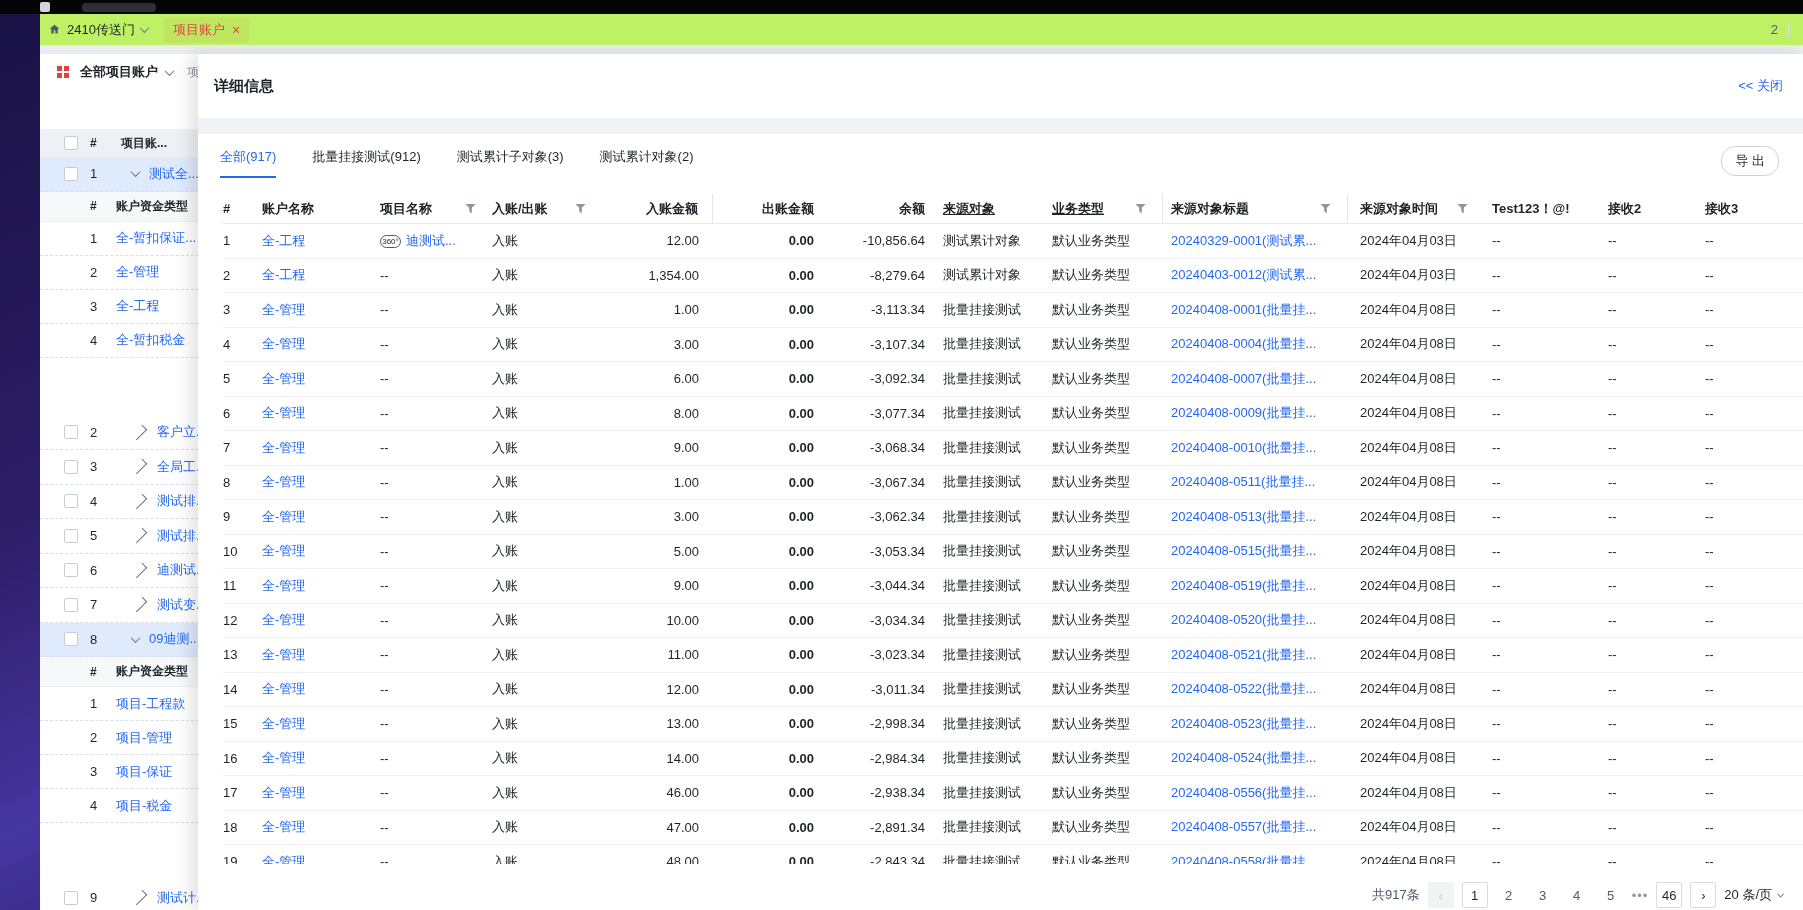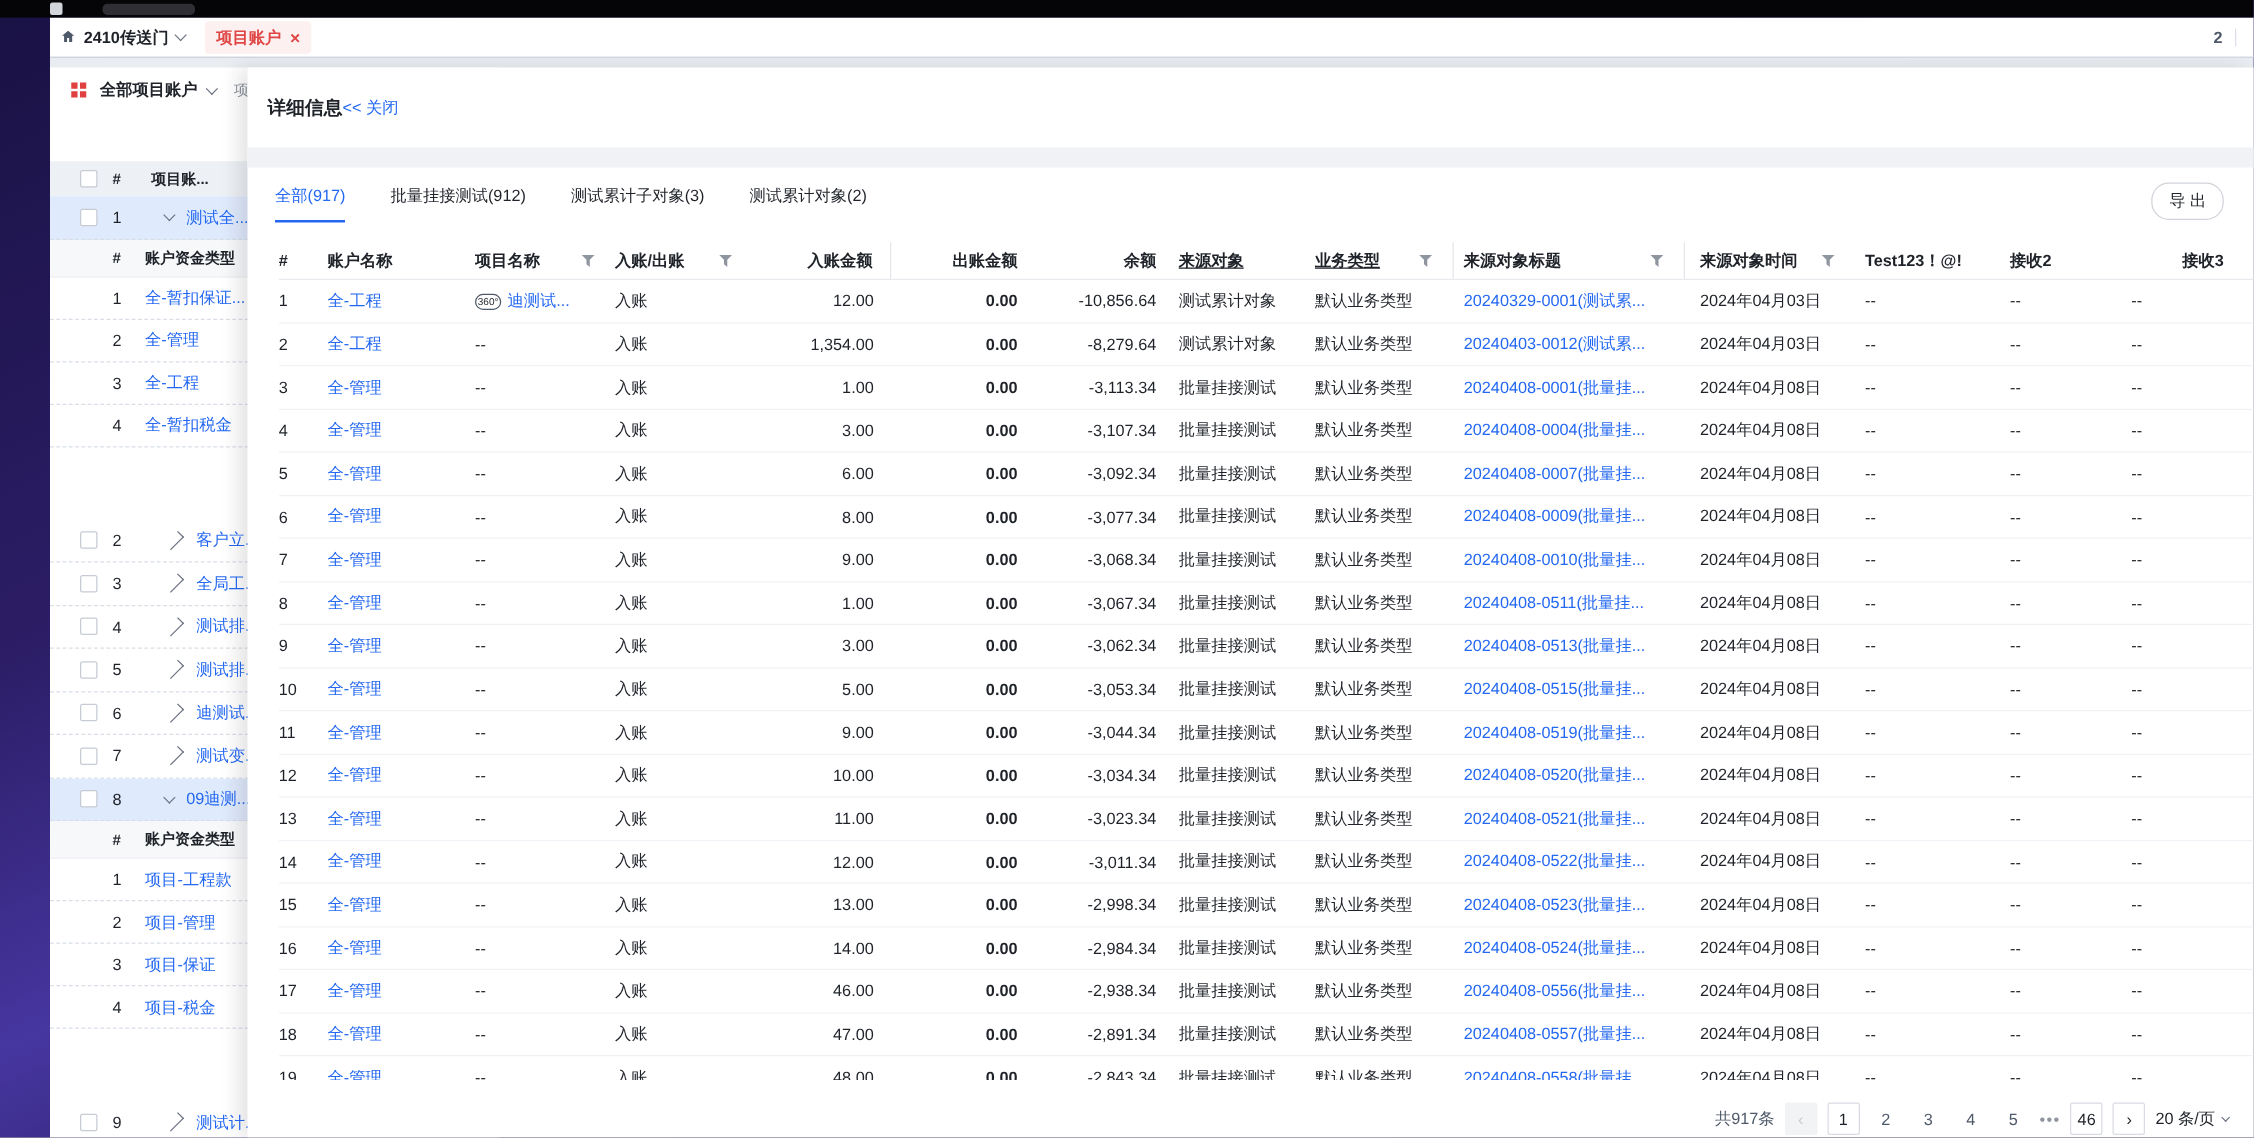--- a/index.html
+++ b/index.html
@@ -6,21 +6,21 @@
   html,body{width:1803px;height:910px;overflow:hidden;}
   body{font-family:"Liberation Sans","DejaVu Sans",sans-serif;position:relative;background:#10103a;color:#1f2329;}
   body::before{content:"";position:absolute;inset:0;background:linear-gradient(155deg,#191244 0%,#2c1d66 30%,#4636a0 48%,#221754 68%,#0e0b31 100%);}
 
   
   .topbar{position:absolute;left:0;top:0;width:100%;height:14px;background:#050507;z-index:40;display:flex;align-items:center;}
   .topbar-square{width:10px;height:10px;background:#d2d5da;margin-left:40px;border-radius:2px;}
   .topbar-pill{width:74px;height:9px;background:#2e2e34;border-radius:4px;margin-left:32px;}
 
   
-  .tabbar{position:absolute;left:40px;top:14px;right:0;height:32px;background:#ffffff;z-index:30;display:flex;align-items:center;border-bottom:1px solid #e3e6ea;font-size:13px;font-weight:bold;}
+  .tabbar{position:absolute;left:40px;top:14px;right:0;height:32px;background:#bef264;z-index:30;display:flex;align-items:center;border-bottom:1px solid #e3e6ea;font-size:13px;}
   .home-group{display:flex;align-items:center;gap:6px;margin-left:8px;color:#1f2329;cursor:pointer;}
   .chev{display:inline-block;width:7px;height:7px;border-right:1.5px solid #6b7280;border-bottom:1.5px solid #6b7280;flex:none;}
   .chev.down{transform:rotate(45deg) translate(-1px,-1px);}
   .chev.right{transform:rotate(-45deg);}
   .chev.small{width:5px;height:5px;}
   .doc-tab{display:flex;align-items:center;gap:7px;margin-left:16px;color:#df4746;background:rgba(223,71,70,.08);padding:4px 9px;border-radius:3px;cursor:pointer;}
   .tab-close{color:#df4746;font-size:14px;line-height:1;}
   .tabbar-right{margin-left:auto;display:flex;align-items:center;gap:10px;padding-right:14px;color:#4e5969;}
   .vdiv{width:1px;height:14px;background:#dcdfe5;}
 
@@ -45,21 +45,21 @@
   .sb-link{color:#2468f2;margin-left:10px;overflow:hidden;white-space:nowrap;}
   .sb-subhead{display:flex;align-items:center;height:30px;padding-left:50px;background:#f7f8fa;font-weight:700;font-size:12px;border-bottom:1px solid #eef0f3;white-space:nowrap;}
   .sb-subhead .sb-num{margin-left:0;}
   .sb-subrow{display:flex;align-items:center;height:34px;padding-left:50px;border-bottom:1px dashed #d8dde6;white-space:nowrap;cursor:pointer;}
   .sb-subrow .sb-num{margin-left:0;}
   .sb-subrow .sb-link{margin-left:0;}
   .sb-gap{height:58px;}
 
   
   .detail{position:absolute;left:158px;top:8px;right:0;bottom:0;background:#fff;box-shadow:-8px 0 14px rgba(31,35,41,.12);z-index:20;}
-  .d-head{height:64px;display:flex;align-items:center;padding:0 20px 0 16px;}
+  .d-head{height:64px;display:flex;align-items:center;justify-content:space-between;padding:0 20px 0 16px;gap:35px;}
   .d-title{font-size:15px;font-weight:700;color:#1f2329;}
   .d-close{color:#2468f2;font-size:13px;cursor:pointer;}
   .d-band{height:16px;background:#f0f2f5;}
   .d-body{position:relative;height:calc(100% - 74px);}
   .d-tabs{display:flex;gap:36px;padding:14px 0 0 22px;height:44px;font-size:13px;}
   .d-tab{color:#1f2329;padding-bottom:8px;cursor:pointer;white-space:nowrap;}
   .d-tab.active{color:#2468f2;border-bottom:2px solid #2468f2;}
   .d-export{position:absolute;top:12px;right:24px;height:30px;padding:0 13px;background:#fff;border:1px solid #d0d3d9;border-radius:14px;font-size:13px;color:#1f2329;font-family:inherit;cursor:pointer;}
 
   .d-table{margin-top:16px;padding-left:25px;}
@@ -69,21 +69,21 @@
   .t-cell.h.sep{border-right:1px solid #e5e6eb;}
   .t-cell.h.right{justify-content:flex-end;}
   .t-row{display:flex;height:34.5px;align-items:center;border-bottom:1px solid #f0f2f5;}
   .t-body{height:640px;overflow:hidden;}
   .right{text-align:right;padding-right:14px;}
   .link{color:#2468f2;cursor:pointer;}
   .link .cv{color:#2468f2;}
   .col-0{width:39px;}.col-1{width:118px;}.col-2{width:112px;}.col-3{width:110px;}
   .col-4{width:111px;}.col-5{width:115px;font-weight:bold;}.col-6{width:111px;}.col-7{width:109px;padding-left:4px;}
   .col-8{width:115px;padding-left:4px;}.col-9{width:185px;padding-left:8px;}.col-10{width:136px;padding-left:12px;}
-  .col-11{width:116px;padding-left:8px;}.col-12{width:97px;padding-left:8px;}.col-13{width:82px;padding-left:8px;justify-content:flex-end;}
+  .col-11{width:116px;padding-left:8px;}.col-12{width:97px;padding-left:8px;}.col-13{width:82px;padding-left:8px;}
   .t-cell.h.col-7,.t-cell.h.col-8{padding-left:4px;text-decoration:underline;}
   .funnel{width:11px;height:10px;background:#8f959e;clip-path:polygon(0 0,100% 0,62% 42%,62% 100%,38% 78%,38% 42%);margin-left:auto;margin-right:16px;flex:none;cursor:pointer;}
   .badge360{display:inline-flex;align-items:center;justify-content:center;min-width:21px;height:13px;border:1px solid #4e5969;border-radius:7px;font-size:8px;color:#1f2329;margin-right:5px;vertical-align:middle;}
 
   
   .d-pagination{position:absolute;right:20px;bottom:8px;display:flex;align-items:center;gap:8px;font-size:13px;color:#4e5969;}
   .pg-btn{min-width:26px;height:26px;border:1px solid #d9dce3;background:#fff;border-radius:2px;font-size:13px;color:#1f2329;display:inline-flex;align-items:center;justify-content:center;padding:0 4px;font-family:inherit;cursor:pointer;}
   .pg-btn.plain{border:none;background:transparent;color:#4e5969;}
   .pg-btn.prev{background:#f2f3f5;color:#c9cdd4;border:none;}
   .pg-ellipsis{color:#8f959e;letter-spacing:1px;}

